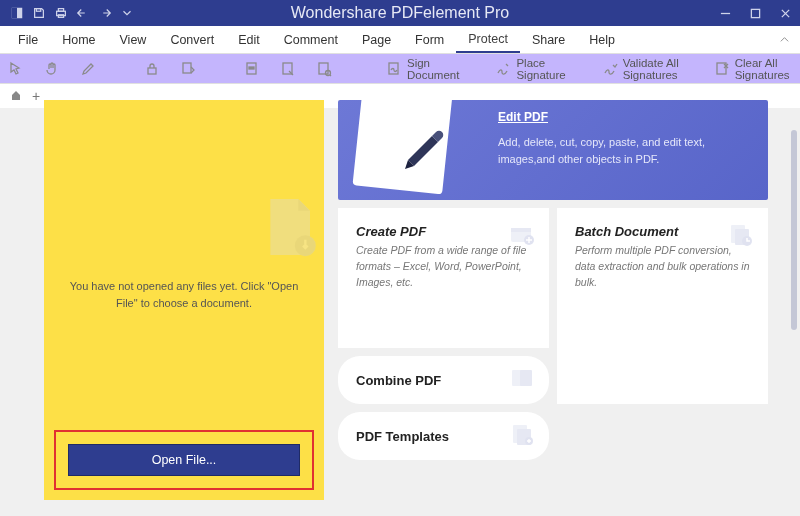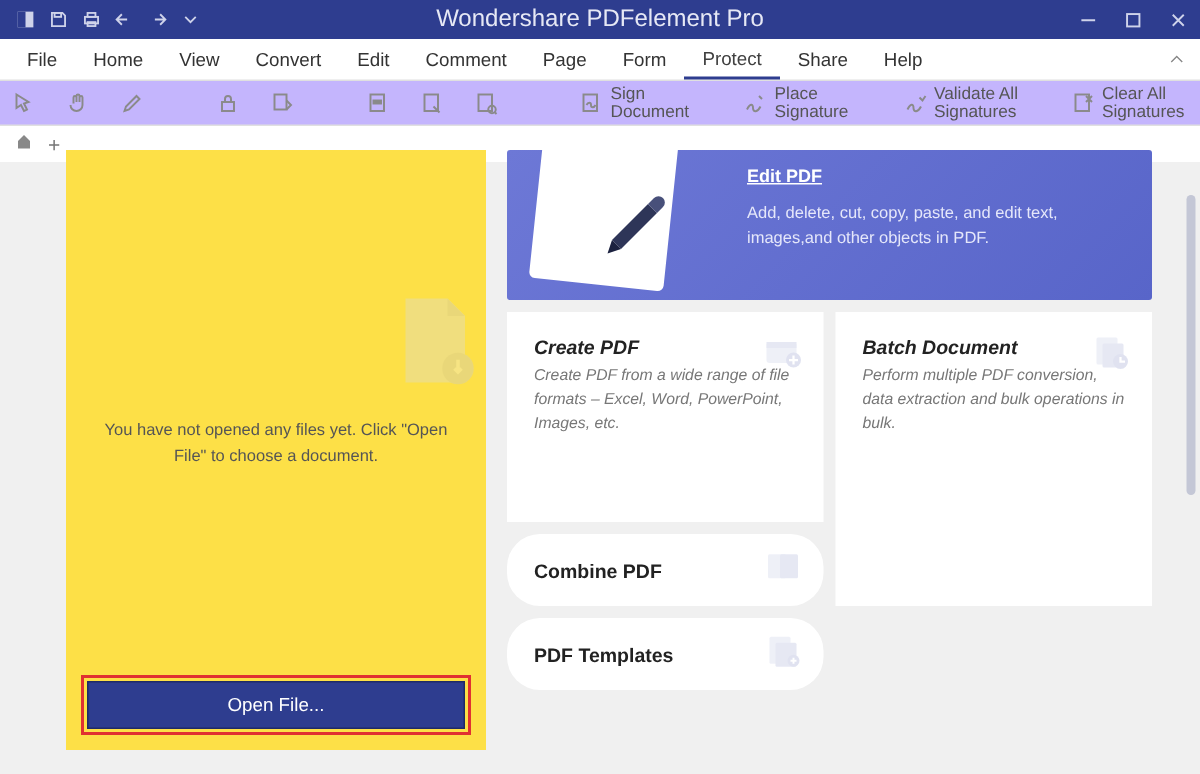--- a/index.html
+++ b/index.html
@@ -30,21 +30,21 @@
   .tabstrip svg { width: 12px; height: 12px; stroke: #777; fill: #777; }
   .tabstrip .plus { color: #777; font-size: 14px; line-height: 1; }
 
   .content { position: absolute; top: 108px; bottom: 0; left: 0; right: 0; background: #f0f0f0; }
   .scrollbar { position: absolute; right: 3px; top: 22px; width: 6px; height: 200px; background: #c4c7d6; border-radius: 3px; }
 
   .left-card { position: absolute; left: 44px; top: -8px; width: 280px; height: 400px; background: #fde047; display: flex; flex-direction: column; align-items: flex-end; }
   .left-card .docicon { margin-top: 92px; opacity: 0.35; }
   .left-card .docicon svg { width: 70px; height: 70px; }
   .left-card .hint { font-size: 11px; color: #555; text-align: center; padding: 0 24px; margin-top: 12px; line-height: 1.5; }
-  .open-wrap { position: absolute; bottom: 10px; left: 10px; right: 10px; border: 2px solid #e03131; padding: 2px; }
+  .open-wrap { position: absolute; bottom: 10px; left: 10px; right: 10px; border: 2px solid #e03131; padding: 12px; }
   .open-btn { background: #2e3d8f; color: #fff; height: 32px; display: flex; align-items: center; justify-content: center; font-size: 12.5px; border: 1px solid #1f2b66; }
 
   .hero { position: absolute; left: 338px; top: -8px; width: 430px; height: 100px; background: linear-gradient(135deg, #6d78d6, #5865c9); border-radius: 2px; color: #fff; padding: 10px 18px 10px 160px; overflow: hidden; }
   .hero .htitle { font-size: 12px; font-weight: 600; text-decoration: underline; }
   .hero .hdesc { font-size: 11px; margin-top: 10px; line-height: 1.5; color: #e5e7fa; }
   .hero .hart { position: absolute; left: 20px; top: -20px; }
   .hero .hart .sheet { width: 90px; height: 110px; background: #fff; border-radius: 4px; transform: rotate(6deg); position: relative; }
   .hero .hart .pen { position: absolute; top: 40px; left: 40px; }
   .hero .hart .pen svg { width: 50px; height: 50px; }
 

